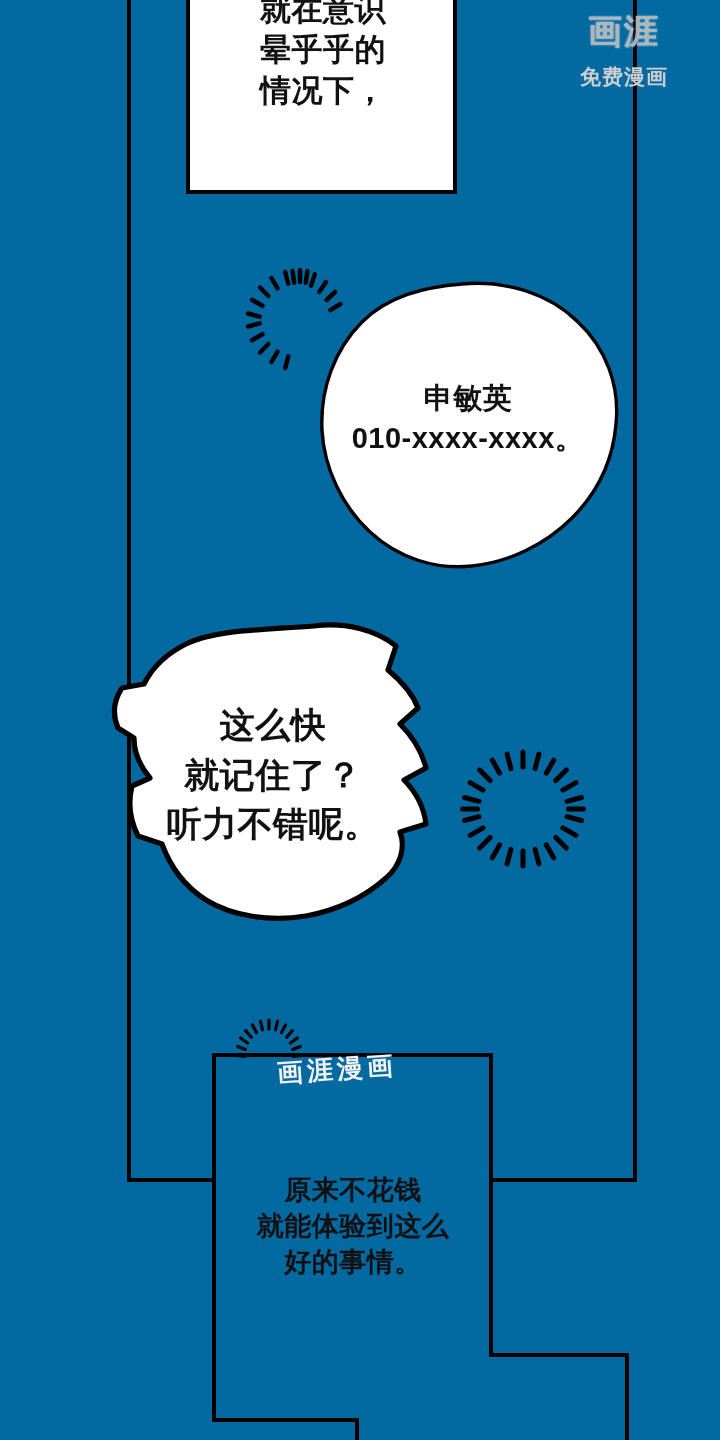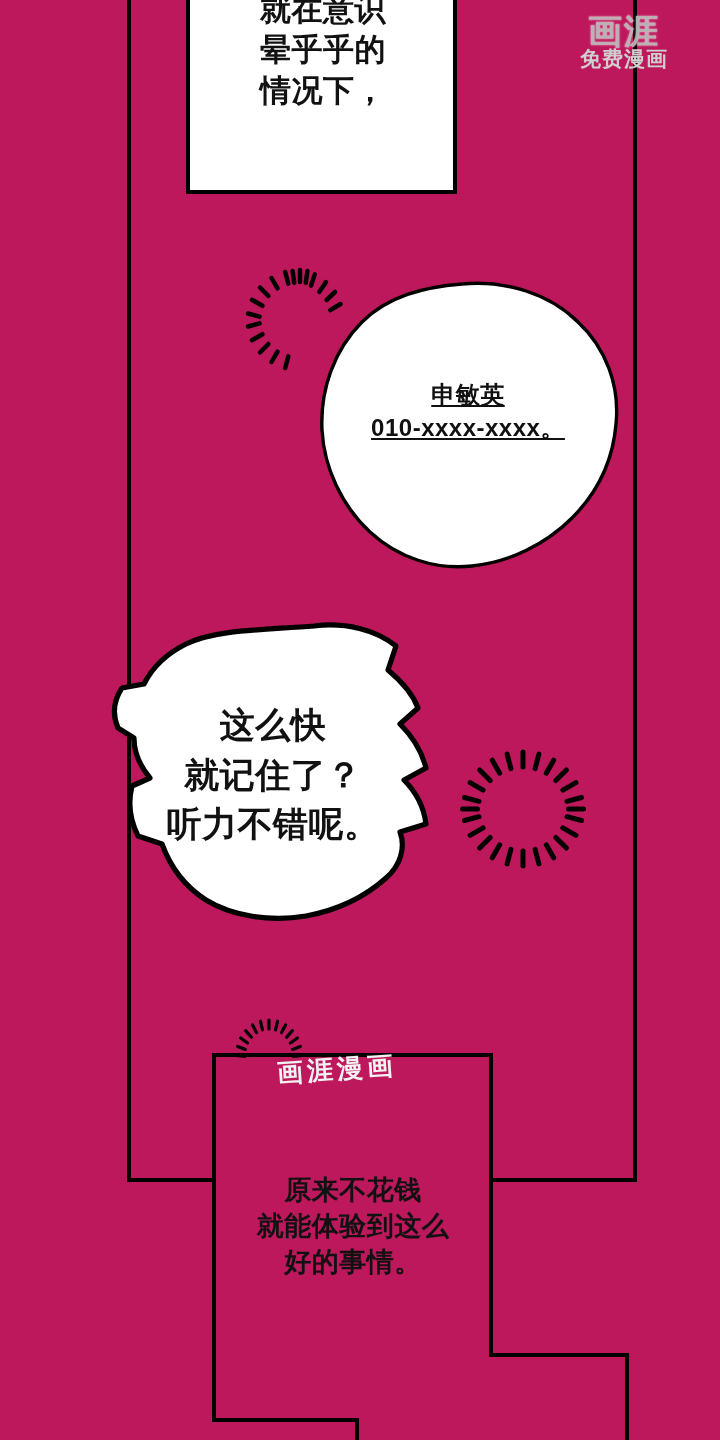--- a/index.html
+++ b/index.html
@@ -7,21 +7,21 @@
     padding: 0;
     background: #ffffff;
   }
   body {
     font-family: "Liberation Sans", "DejaVu Sans", sans-serif;
   }
   #page {
     position: relative;
     width: 720px;
     height: 1440px;
-    background: #be185d;
+    background: #0369a1;
     overflow: hidden;
   }
 
   
   .line-v {
     position: absolute;
     width: 4px;
     background: #000000;
   }
   .line-h {
@@ -55,23 +55,22 @@
     top: -10px;
     width: 270px;
     font-size: 31px;
     line-height: 1.30;
   }
 
   #phone-bubble-text {
     left: 318px;
     top: 378px;
     width: 300px;
-    font-size: 24px;
+    font-size: 29px;
     line-height: 1.38;
-    text-decoration: underline;
   }
 
   #reply-bubble-text {
     left: 118px;
     top: 700px;
     width: 310px;
     font-size: 35px;
     line-height: 1.42;
   }
 
@@ -103,21 +102,21 @@
     font-size: 34px;
     font-weight: 700;
     color: #bdbdbd;
     letter-spacing: 2px;
     line-height: 1;
     text-align: center;
     opacity: 0.92;
     text-shadow: 0 0 2px rgba(255,255,255,0.9);
   }
   #watermark-sub {
-    margin-top: 0;
+    margin-top: 18px;
     font-size: 21px;
     font-weight: 700;
     color: #cfcfcf;
     letter-spacing: 1px;
     text-align: center;
     line-height: 1;
   }
 
   
   #ghost-watermark {

